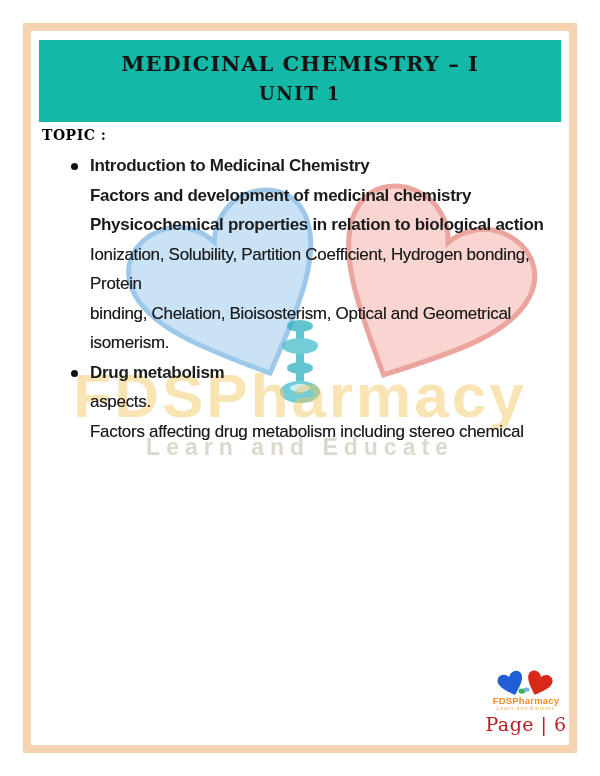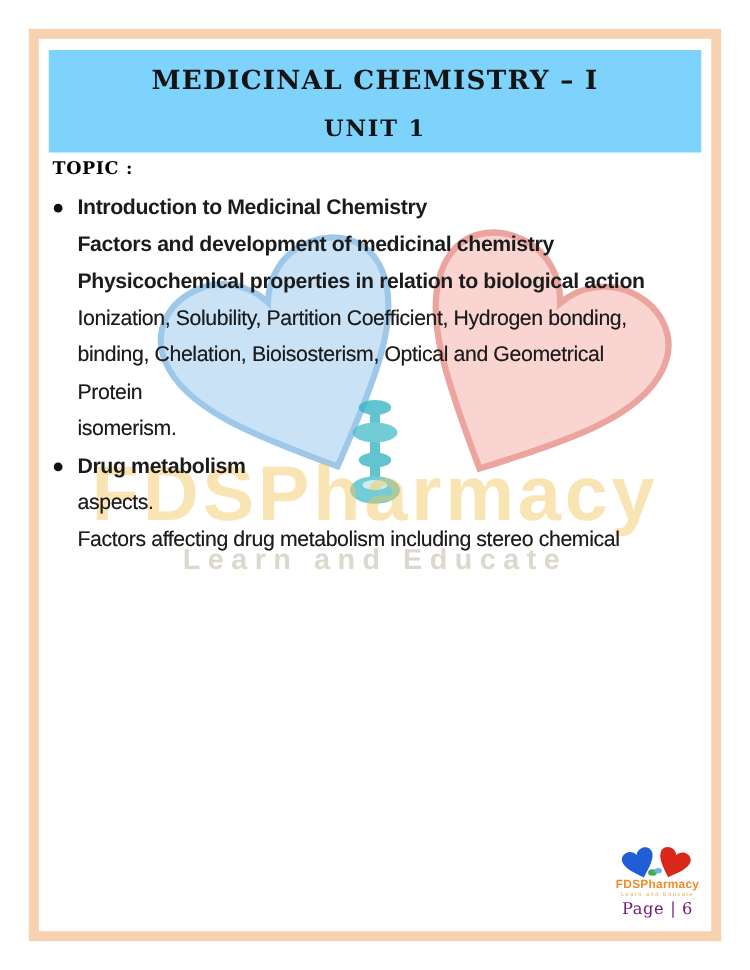--- a/index.html
+++ b/index.html
@@ -24,50 +24,50 @@
     color:rgba(242,196,87,0.45);
   }
   .wm-tagline{
     position:absolute;left:50%;top:434px;transform:translateX(-50%);
     font-size:23px;font-weight:bold;letter-spacing:6px;white-space:nowrap;
     color:rgba(172,161,139,0.42);
   }
   
   .header-band{
     position:absolute;left:39px;top:40px;width:522px;height:82px;
-    background:#7dd3fc;z-index:2;text-align:center;
+    background:#14b8a6;z-index:2;text-align:center;
     font-family:"DejaVu Serif",serif;color:#141414;
   }
   .title1{margin-top:11px;font-size:21px;font-weight:bold;letter-spacing:1px;}
-  .title2{margin-top:17px;font-size:18px;font-weight:bold;letter-spacing:1.5px;}
+  .title2{margin-top:7px;font-size:18px;font-weight:bold;letter-spacing:1.5px;}
   
   .topic-label{
     position:absolute;left:42px;top:127px;z-index:2;
     font-family:"DejaVu Serif",serif;font-size:14px;font-weight:bold;
     letter-spacing:.5px;color:#000000;
   }
-  .body-list{position:absolute;left:42px;top:151px;width:492px;z-index:2;}
+  .body-list{position:absolute;left:70px;top:151px;width:492px;z-index:2;}
   .line{
     position:relative;padding-left:20px;line-height:29.5px;
     font-size:17px;letter-spacing:-0.3px;color:#1b1b1b;
     text-shadow:0 0 .4px rgba(27,27,27,.55);
   }
   .line.b{font-weight:bold;text-shadow:none;}
   .dot{position:absolute;left:1px;top:12px;width:7px;height:7px;border-radius:50%;background:#111;}
   
   .footer{position:absolute;right:24px;bottom:41px;width:100px;text-align:center;z-index:2;}
   .f-hearts{position:relative;height:24px;}
   .f-heart{position:absolute;top:0;}
   .f-heart.blue{left:22px;transform:rotate(-18deg);}
   .f-heart.red{left:49px;transform:rotate(20deg);}
   .f-leaf{position:absolute;left:42px;top:14px;}
   .f-brand{font-size:9.5px;font-weight:bold;color:#f08b28;letter-spacing:.2px;line-height:10px;}
   .f-tagline{font-size:4.5px;color:#f0a54e;letter-spacing:1.2px;line-height:5px;}
   .f-page{
-    font-family:"DejaVu Serif",serif;font-size:13px;color:#701a75;
+    font-family:"DejaVu Serif",serif;font-size:19px;color:#b91c1c;
     margin-top:2px;letter-spacing:.5px;
   }
 </style>
 </head>
 <body>
 
 <div class="page">
 
   <div class="watermark">
     <svg class="wm-heart blue" viewBox="0 0 100 92" preserveAspectRatio="none">
@@ -97,22 +97,22 @@
 
   <div class="topic-label">TOPIC :</div>
 
   <div class="body-list">
     <div class="line b">
       <span class="dot"></span><span>Introduction to Medicinal Chemistry</span>
     </div>
     <div class="line b">Factors and development of medicinal chemistry</div>
     <div class="line b">Physicochemical properties in relation to biological action</div>
     <div class="line">Ionization, Solubility, Partition Coefficient, Hydrogen bonding,</div>
+    <div class="line">Protein</div>
     <div class="line">binding, Chelation, Bioisosterism, Optical and Geometrical</div>
-    <div class="line">Protein</div>
     <div class="line">isomerism.</div>
     <div class="line b">
       <span class="dot"></span><span>Drug metabolism</span>
     </div>
     <div class="line">aspects.</div>
     <div class="line">Factors affecting drug metabolism including stereo chemical</div>
   </div>
 
   <div class="footer">
     <div class="f-hearts">

